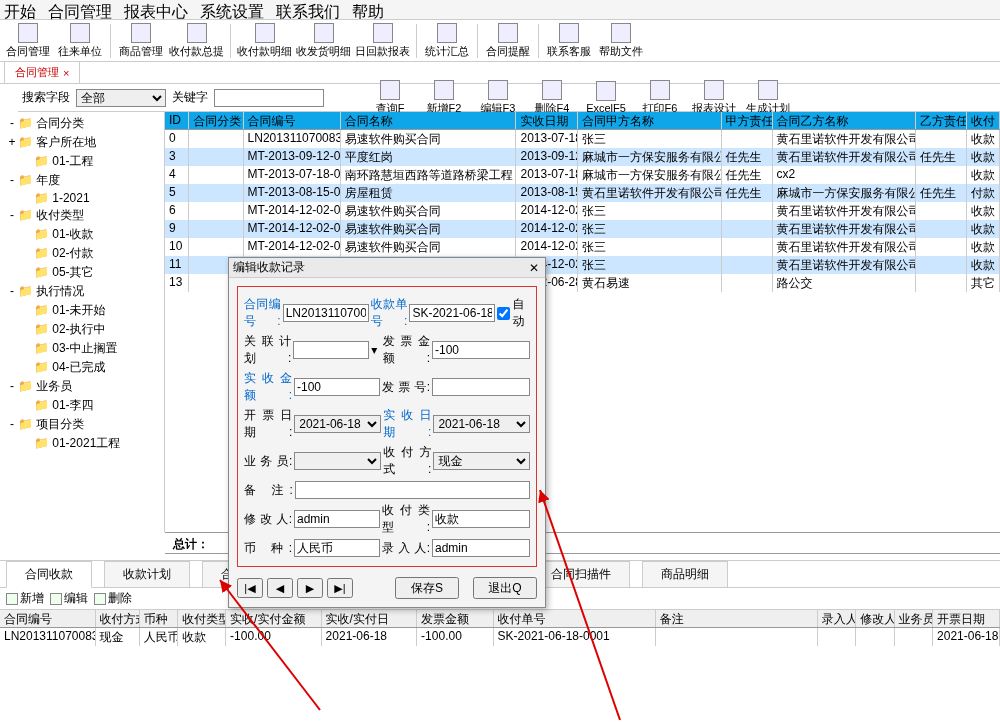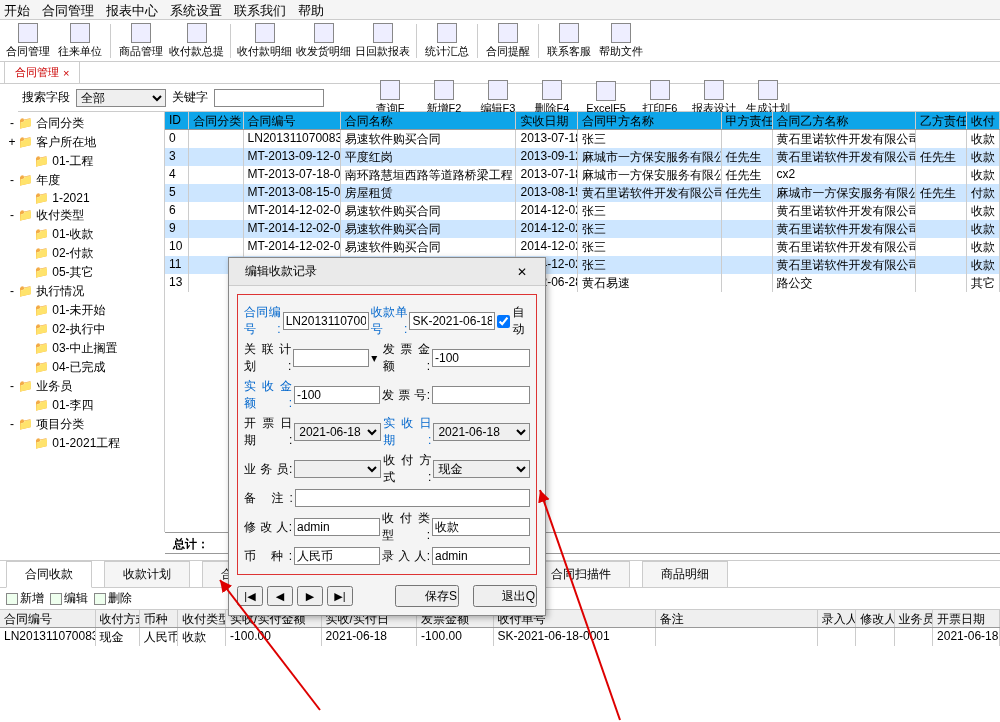--- a/index.html
+++ b/index.html
@@ -1,17 +1,17 @@
 <!DOCTYPE html>
 <html><head>
 <meta charset="utf-8">
 <style>
 * { box-sizing: border-box; margin: 0; padding: 0; }
 body { font-family: "Microsoft YaHei", SimSun, Arial, sans-serif; font-size: 12px; background: #fff; color: #000; overflow: hidden; width: 1000px; height: 722px; position: relative; }
-.menubar { height: 20px; background: #f5f5f5; border-bottom: 1px solid #ccc; padding: 2px 4px; display: flex; gap: 12px; font-size: 13px; }
+.menubar { height: 20px; background: #f5f5f5; border-bottom: 1px solid #ccc; padding: 2px 4px; display: flex; gap: 12px; font-size: 16px; }
 .menubar span { cursor: default; }
 .toolbar { height: 42px; border-bottom: 1px solid #ccc; display: flex; align-items: center; padding: 2px 4px; gap: 4px; }
 .tb-btn { display: flex; flex-direction: column; align-items: center; justify-content: center; min-width: 48px; height: 38px; font-size: 11px; cursor: pointer; }
 .tb-btn .ico { width: 20px; height: 20px; border: 1px solid #888; background: #eef; margin-bottom: 1px; }
 .tb-sep { width: 1px; height: 34px; background: #ccc; margin: 0 2px; }
 .tabstrip { height: 22px; border-bottom: 1px solid #ccc; display: flex; align-items: end; padding-left: 4px; }
 .tab-item { padding: 3px 10px; border: 1px solid #ccc; border-bottom: none; background: #fff; color: #c00; font-size: 11px; display: flex; align-items: center; gap: 4px; }
 .tab-close { color: #c00; cursor: pointer; }
 .filterbar { height: 28px; border-bottom: 1px solid #ccc; display: flex; align-items: center; padding: 2px 4px; gap: 6px; font-size: 12px; margin-left: 18px; }
 .filterbar select, .filterbar input { border: 1px solid #888; font-size: 12px; height: 18px; }
@@ -32,31 +32,31 @@
 .subtoolbar { height: 22px; border-bottom: 1px solid #ccc; padding: 2px 6px; display: flex; gap: 6px; font-size: 12px; }
 .subtoolbar span { cursor: pointer; display: inline-flex; align-items: center; gap: 2px; }
 .subtoolbar .ci { width: 12px; height: 12px; border: 1px solid #888; background: #efe; display: inline-block; }
 .detail-grid { font-size: 12px; }
 .detail-hdr, .detail-row { display: flex; height: 18px; }
 .detail-hdr { background: #efefef; border-bottom: 1px solid #999; }
 .detail-hdr div, .detail-row div { border-right: 1px solid #ccc; padding: 1px 4px; overflow: hidden; white-space: nowrap; }
 
 
 .dialog { position: absolute; left: 228px; top: 257px; width: 318px; background: #f4f4f4; border: 1px solid #888; box-shadow: 2px 2px 6px rgba(0,0,0,.3); font-size: 12px; }
-.dlg-title { height: 28px; background: #eaeaea; border-bottom: 1px solid #ccc; display: flex; align-items: center; justify-content: space-between; padding: 0 16px; }
+.dlg-title { height: 20px; background: #eaeaea; border-bottom: 1px solid #ccc; display: flex; align-items: center; justify-content: space-between; padding: 0 4px; }
 .dlg-close { width: 14px; height: 14px; text-align: center; cursor: pointer; }
 .dlg-body { padding: 8px; }
 .dlg-frm { border: 1px solid #d33; padding: 6px; }
 .frm-row { display: flex; align-items: center; margin: 3px 0; gap: 2px; }
 .frm-row label { width: 50px; text-align: justify; text-align-last: justify; }
 .frm-row label.red { color: #06c; }
 .frm-row input[type=text] { border: 1px solid #888; height: 18px; padding: 0 2px; font-size: 12px; }
 .frm-row select { border: 1px solid #888; height: 18px; font-size: 12px; }
 .dlg-btnbar { display: flex; justify-content: center; gap: 14px; margin-top: 10px; }
-.dlg-btnbar button { width: 64px; height: 22px; font-size: 12px; text-align: right; }
+.dlg-btnbar button { width: 64px; height: 22px; font-size: 12px; }
 .nav-btns { display: flex; gap: 4px; margin-top: 10px; }
 .nav-btns button { width: 26px; height: 20px; font-size: 11px; }
 
 
 .arrow { position: absolute; pointer-events: none; }
 
 .c-id{width:26px;} .c-cl{width:60px;} .c-no{width:108px;} .c-nm{width:196px;} .c-dt{width:68px;} .c-pa{width:160px;} .c-ra{width:56px;} .c-pb{width:160px;} .c-rb{width:56px;} .c-tp{width:36px;}
 .d-no{width:100px;} .d-pm{width:46px;} .d-cr{width:40px;} .d-tp{width:50px;} .d-am{width:100px;} .d-dt{width:100px;} .d-fa{width:80px;} .d-bn{width:170px;} .d-rm{width:170px;} .d-ri{width:40px;} .d-mi{width:40px;} .d-st{width:40px;} .d-bd{width:70px;}
 </style>
 </head>

